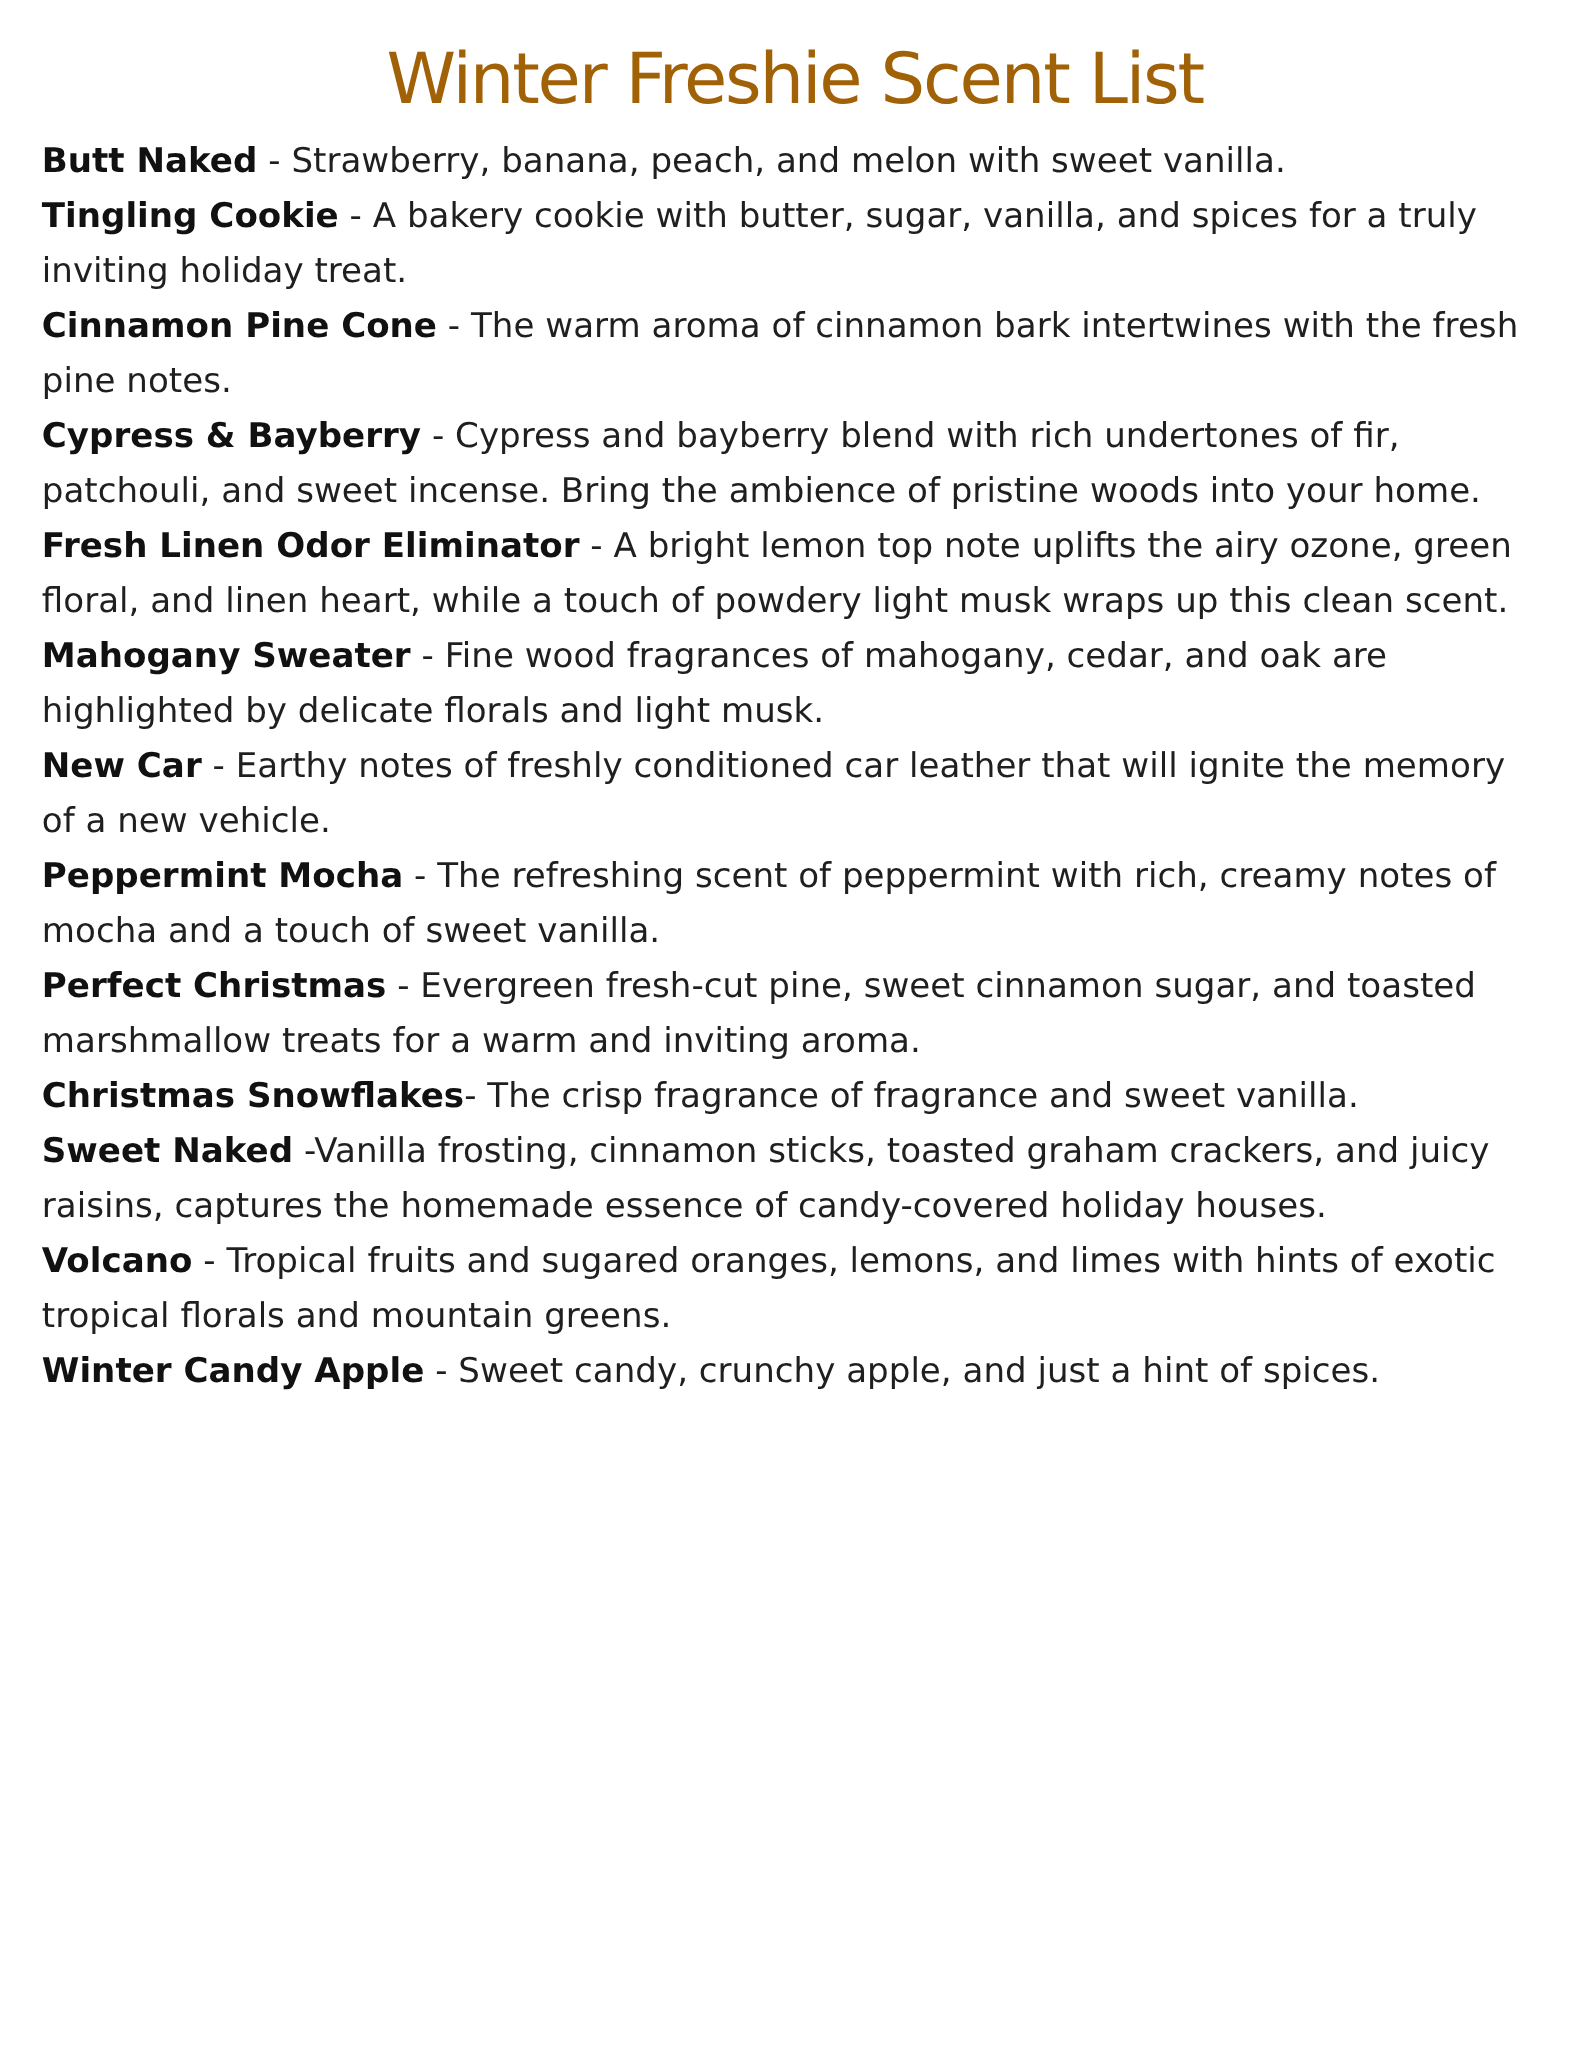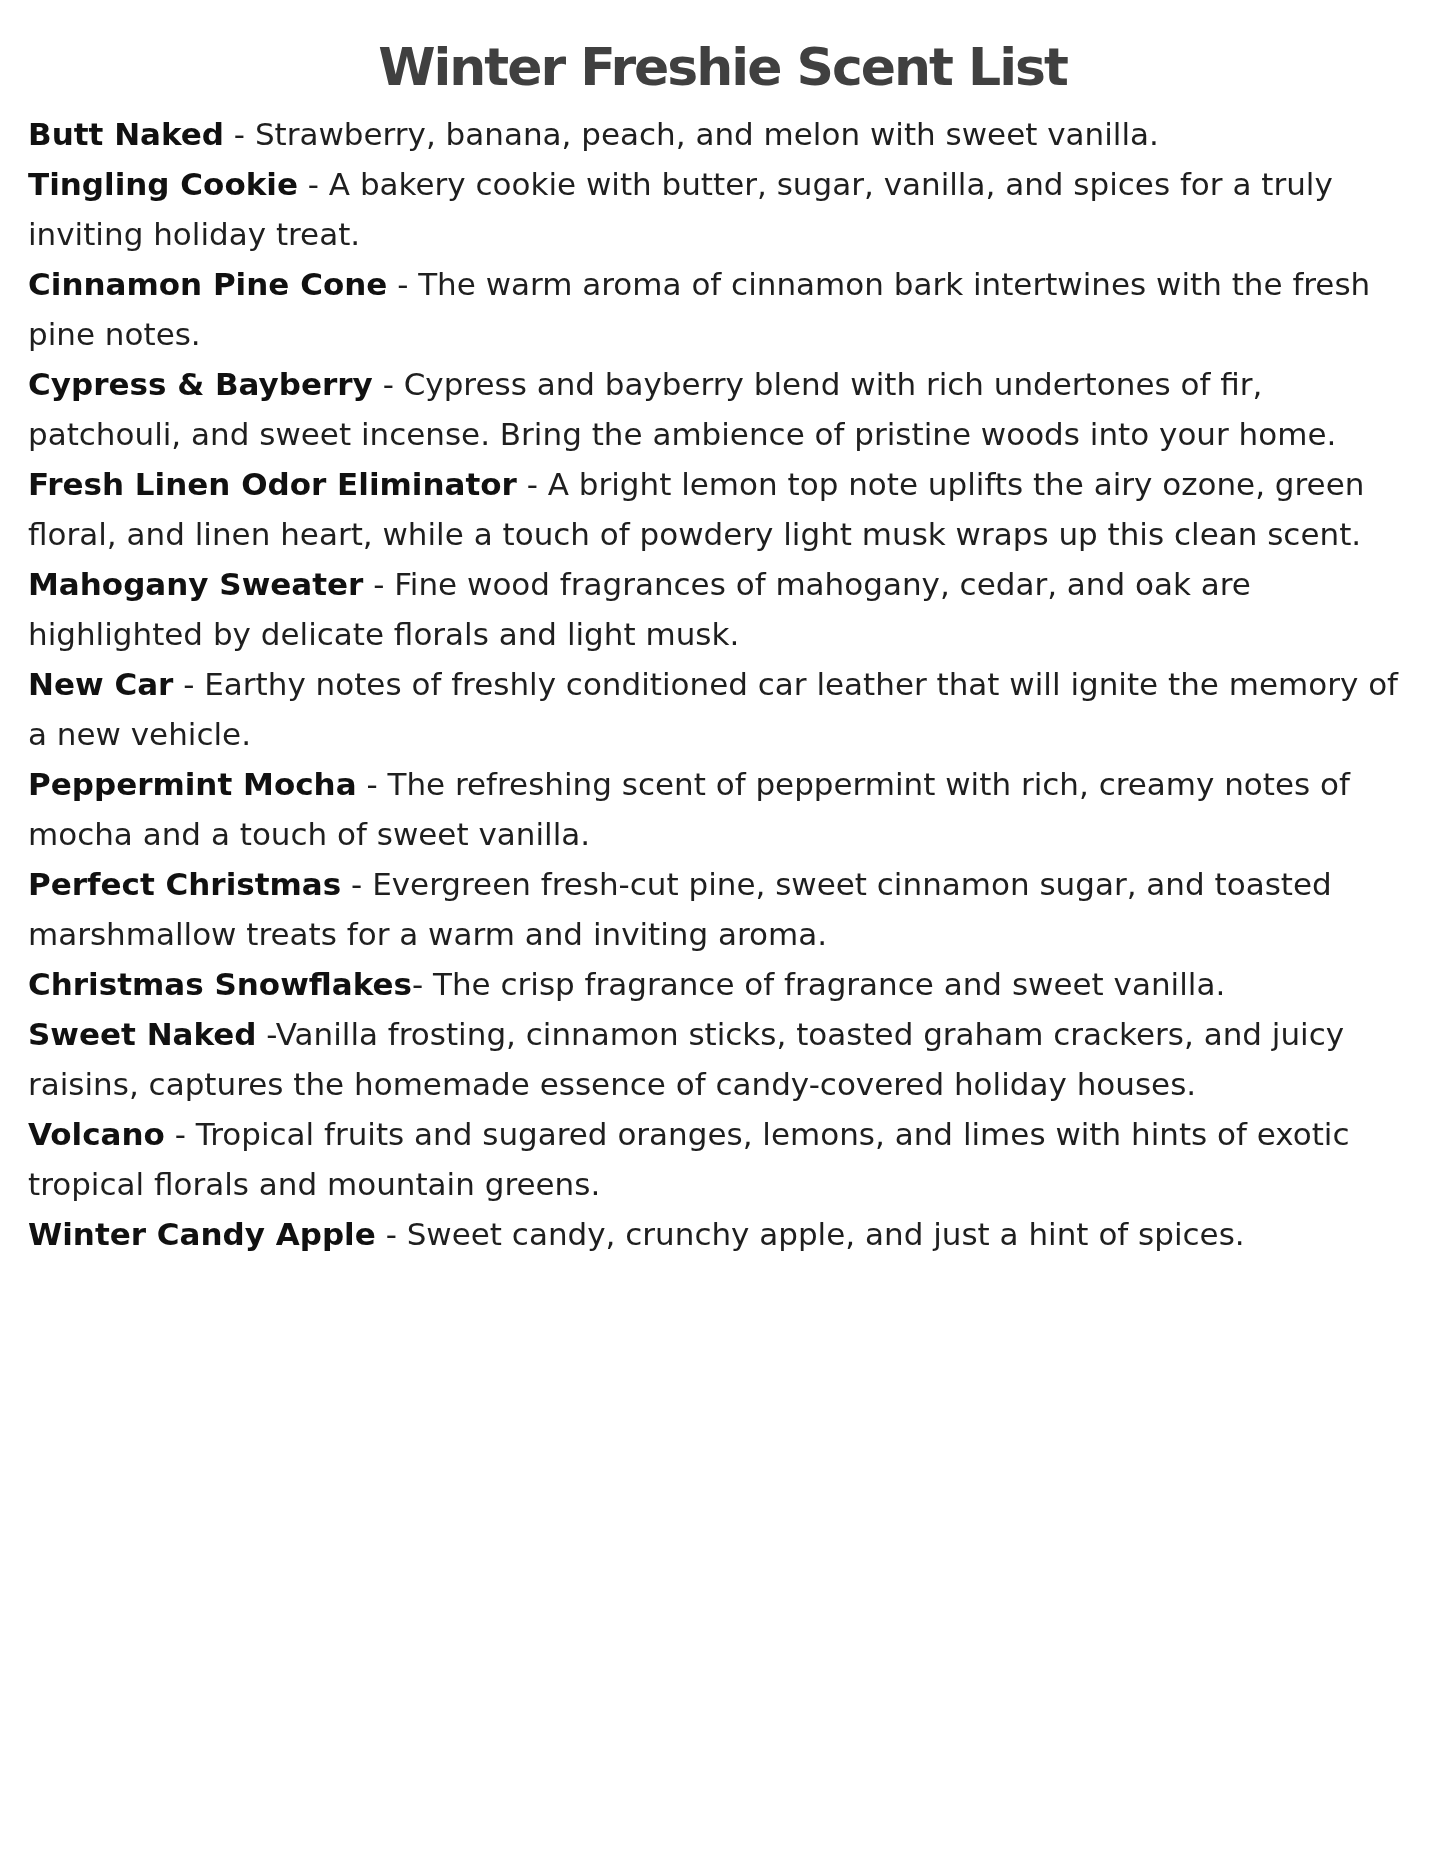--- a/index.html
+++ b/index.html
@@ -17,28 +17,28 @@
   .page {
     width: 1445px;
     height: 1871px;
     background: #ffffff;
     box-sizing: border-box;
   }
   .page-title {
     margin: 40px 20px 14px 20px;
     text-align: center;
     font-family: "DejaVu Sans", sans-serif;
-    font-weight: bold;
-    font-size: 52px;
+    font-weight: normal;
+    font-size: 64px;
     line-height: 1.05;
     letter-spacing: -2px;
-    color: #404040;
+    color: #a16207;
   }
   .scent-list {
-    padding: 0 28px;
+    padding: 0 38px;
     font-size: 31px;
     line-height: 50px;
     letter-spacing: 0px;
   }
   .scent-entry {
     margin: 0;
     padding: 0;
   }
   .scent-name {
     font-weight: bold;

